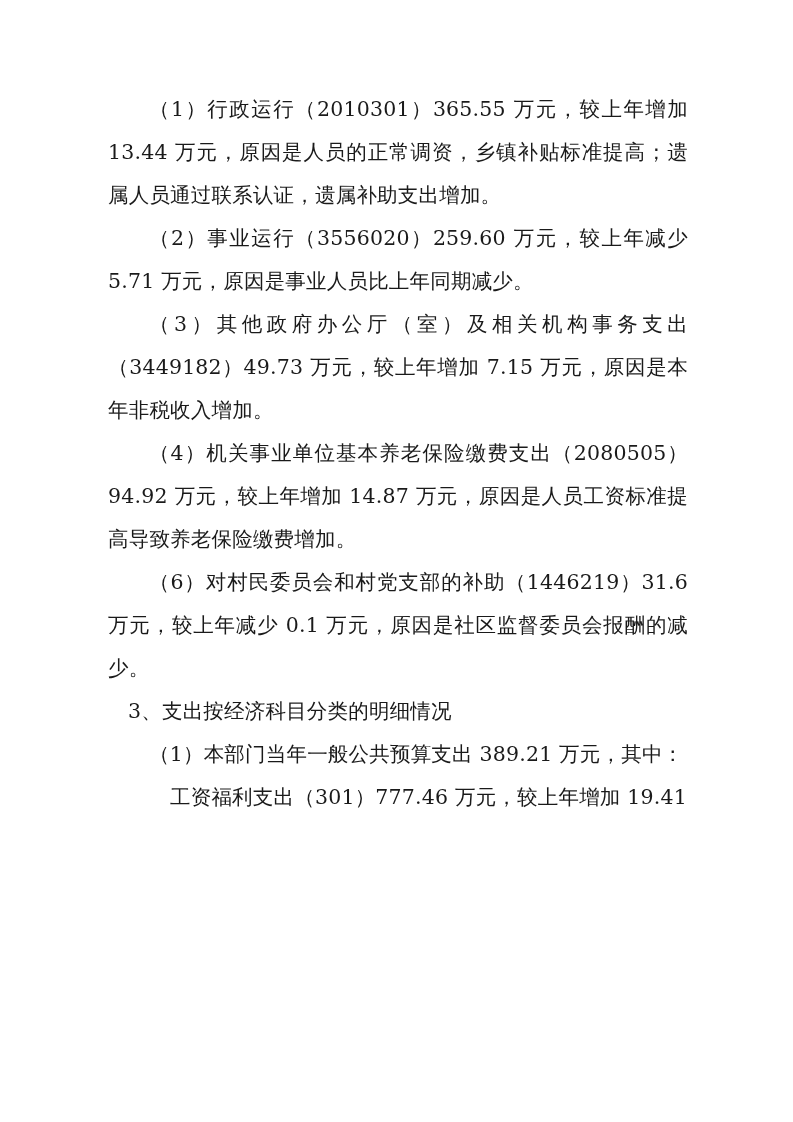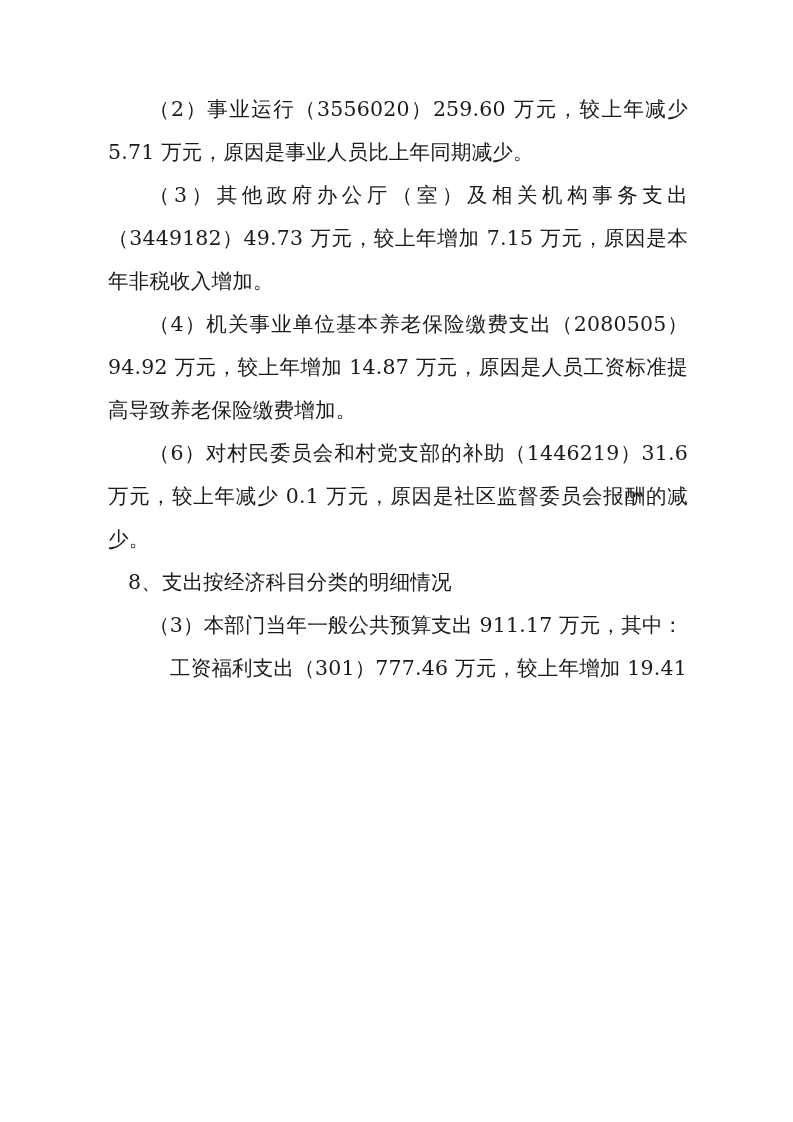--- a/index.html
+++ b/index.html
@@ -40,21 +40,22 @@
   }
   .indent3 {
     text-indent: 62px;
   }
 </style>
 </head>
 <body>
 
 <div class="page">
   <div class="content">
+    <p class="para indent2">（1）行政运行（2010301）365.55 万元，较上年增加 13.44 万元，原因是人员的正常调资，乡镇补贴标准提高；遗属人员通过联系认证，遗属补助支出增加。</p>
     <p class="para indent2">（2）事业运行（3556020）259.60 万元，较上年减少 5.71 万元，原因是事业人员比上年同期减少。</p>
     <p class="para indent2">（3）其他政府办公厅（室）及相关机构事务支出（3449182）49.73 万元，较上年增加 7.15 万元，原因是本年非税收入增加。</p>
     <p class="para indent2">（4）机关事业单位基本养老保险缴费支出（2080505）94.92 万元，较上年增加 14.87 万元，原因是人员工资标准提高导致养老保险缴费增加。</p>
     <p class="para indent2">（6）对村民委员会和村党支部的补助（1446219）31.6 万元，较上年减少 0.1 万元，原因是社区监督委员会报酬的减少。</p>
-    <p class="para indent1">8、支出按经济科目分类的明细情况</p>
-    <p class="para indent2">（3）本部门当年一般公共预算支出 911.17 万元，其中：</p>
+    <p class="para indent1">3、支出按经济科目分类的明细情况</p>
+    <p class="para indent2">（1）本部门当年一般公共预算支出 389.21 万元，其中：</p>
     <p class="para indent3">工资福利支出（301）777.46 万元，较上年增加 19.41</p>
   </div>
 </div>
 
 </body></html>

